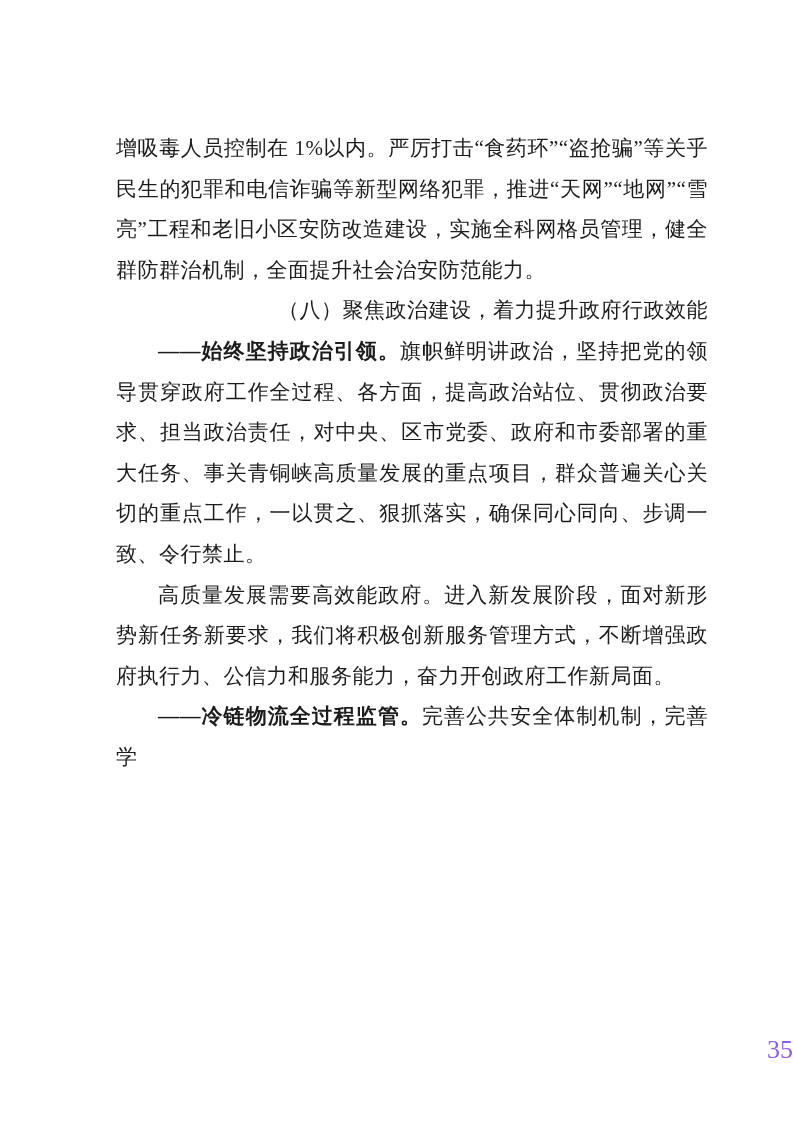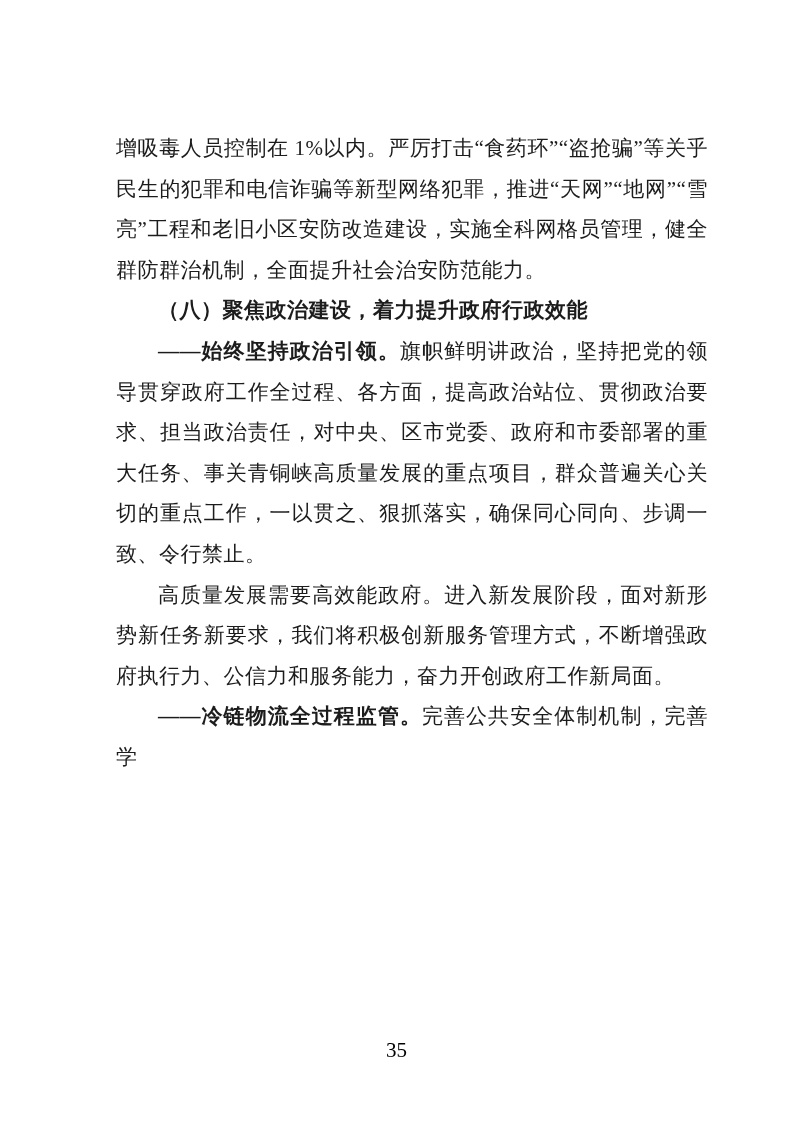--- a/index.html
+++ b/index.html
@@ -29,35 +29,35 @@
     line-height: 40.6px;
     text-align: justify;
     text-justify: inter-character;
     letter-spacing: 0.5px;
     word-break: break-all;
   }
   p.para.indent {
     text-indent: 2em;
   }
   p.para.heading {
-    font-weight: bold;
-    text-align: left;
+    font-weight: normal;
+    text-align: right;
   }
   .lead {
     font-weight: bold;
   }
   .page-number {
     position: absolute;
     top: 1036px;
     left: 0;
     width: 100%;
-    text-align: center;
-    font-size: 21px;
+    text-align: right;
+    font-size: 26px;
     line-height: 28px;
-    color: #000000;
+    color: #8b5cf6;
   }
 </style>
 </head>
 <body>
 
 <div class="page">
   <div class="doc-body">
       <p class="para body"><span>增吸毒人员控制在 1%以内。严厉打击“食药环”“盗抢骗”等关乎民生的犯罪和电信诈骗等新型网络犯罪，推进“天网”“地网”“雪亮”工程和老旧小区安防改造建设，实施全科网格员管理，健全群防群治机制，全面提升社会治安防范能力。</span></p>
       <p class="para heading indent"><span>（八）聚焦政治建设，着力提升政府行政效能</span></p>
       <p class="para body indent"><strong class="lead">——始终坚持政治引领。</strong><span>旗帜鲜明讲政治，坚持把党的领导贯穿政府工作全过程、各方面，提高政治站位、贯彻政治要求、担当政治责任，对中央、区市党委、政府和市委部署的重大任务、事关青铜峡高质量发展的重点项目，群众普遍关心关切的重点工作，一以贯之、狠抓落实，确保同心同向、步调一致、令行禁止。</span></p>

